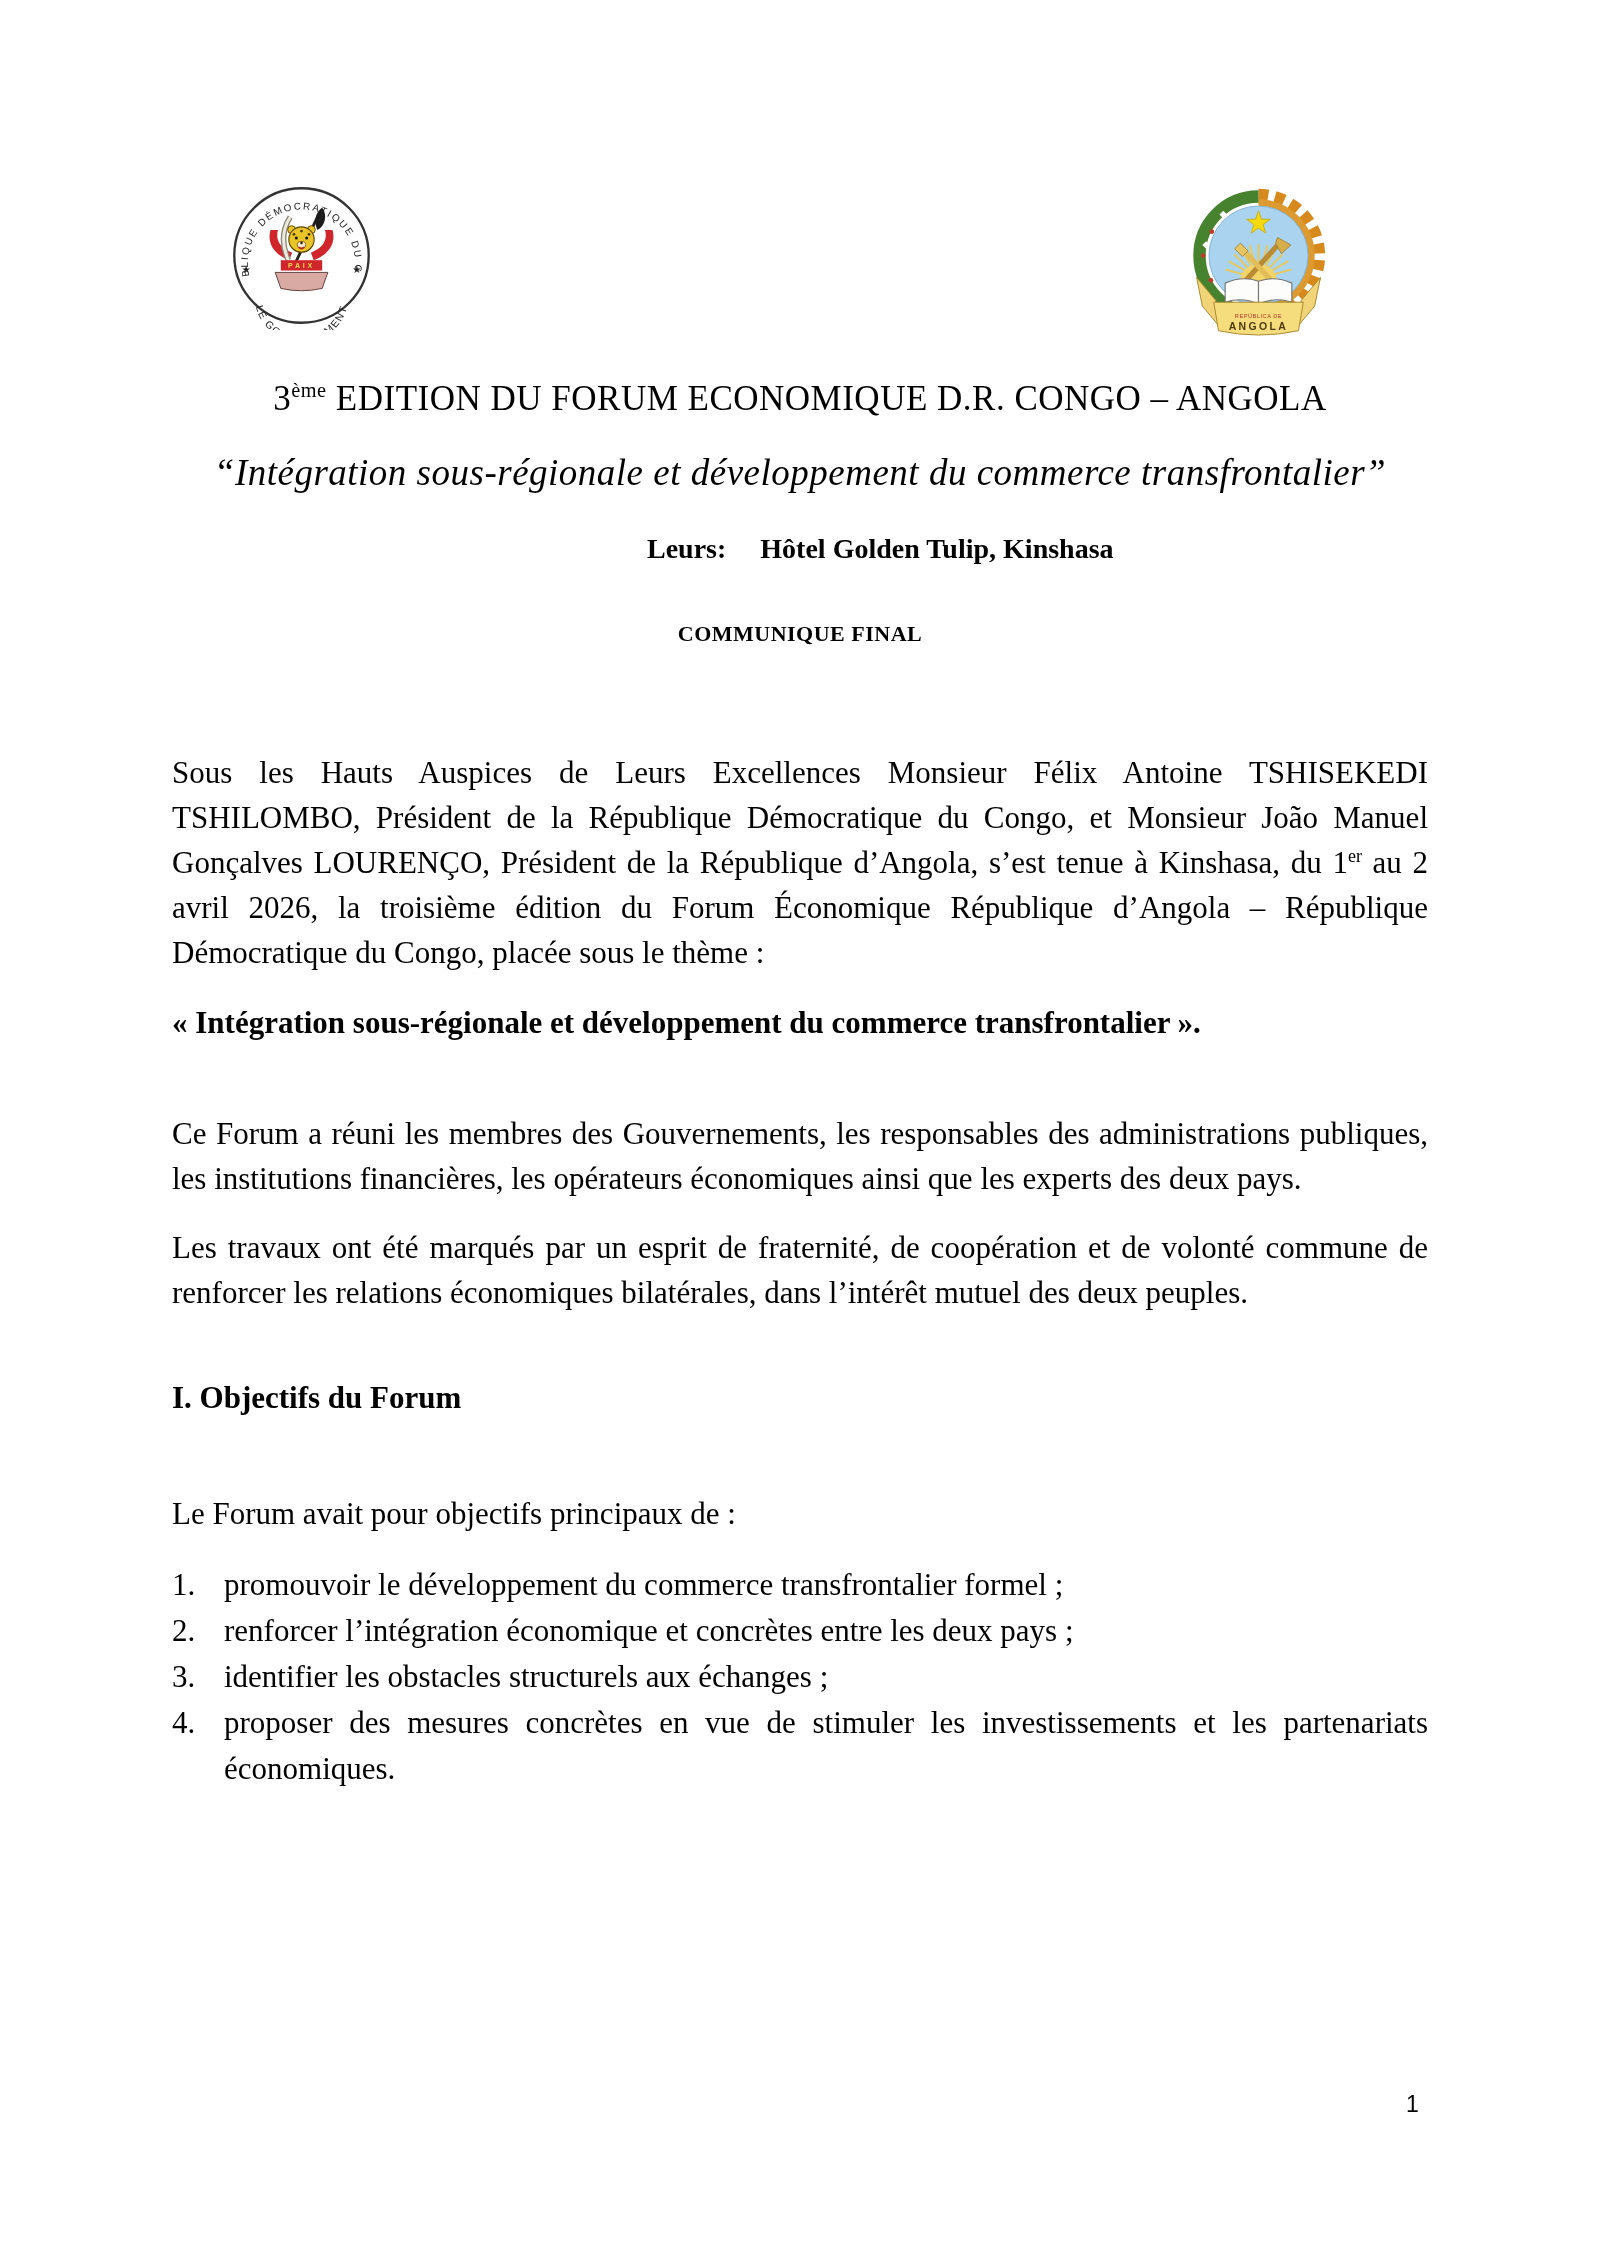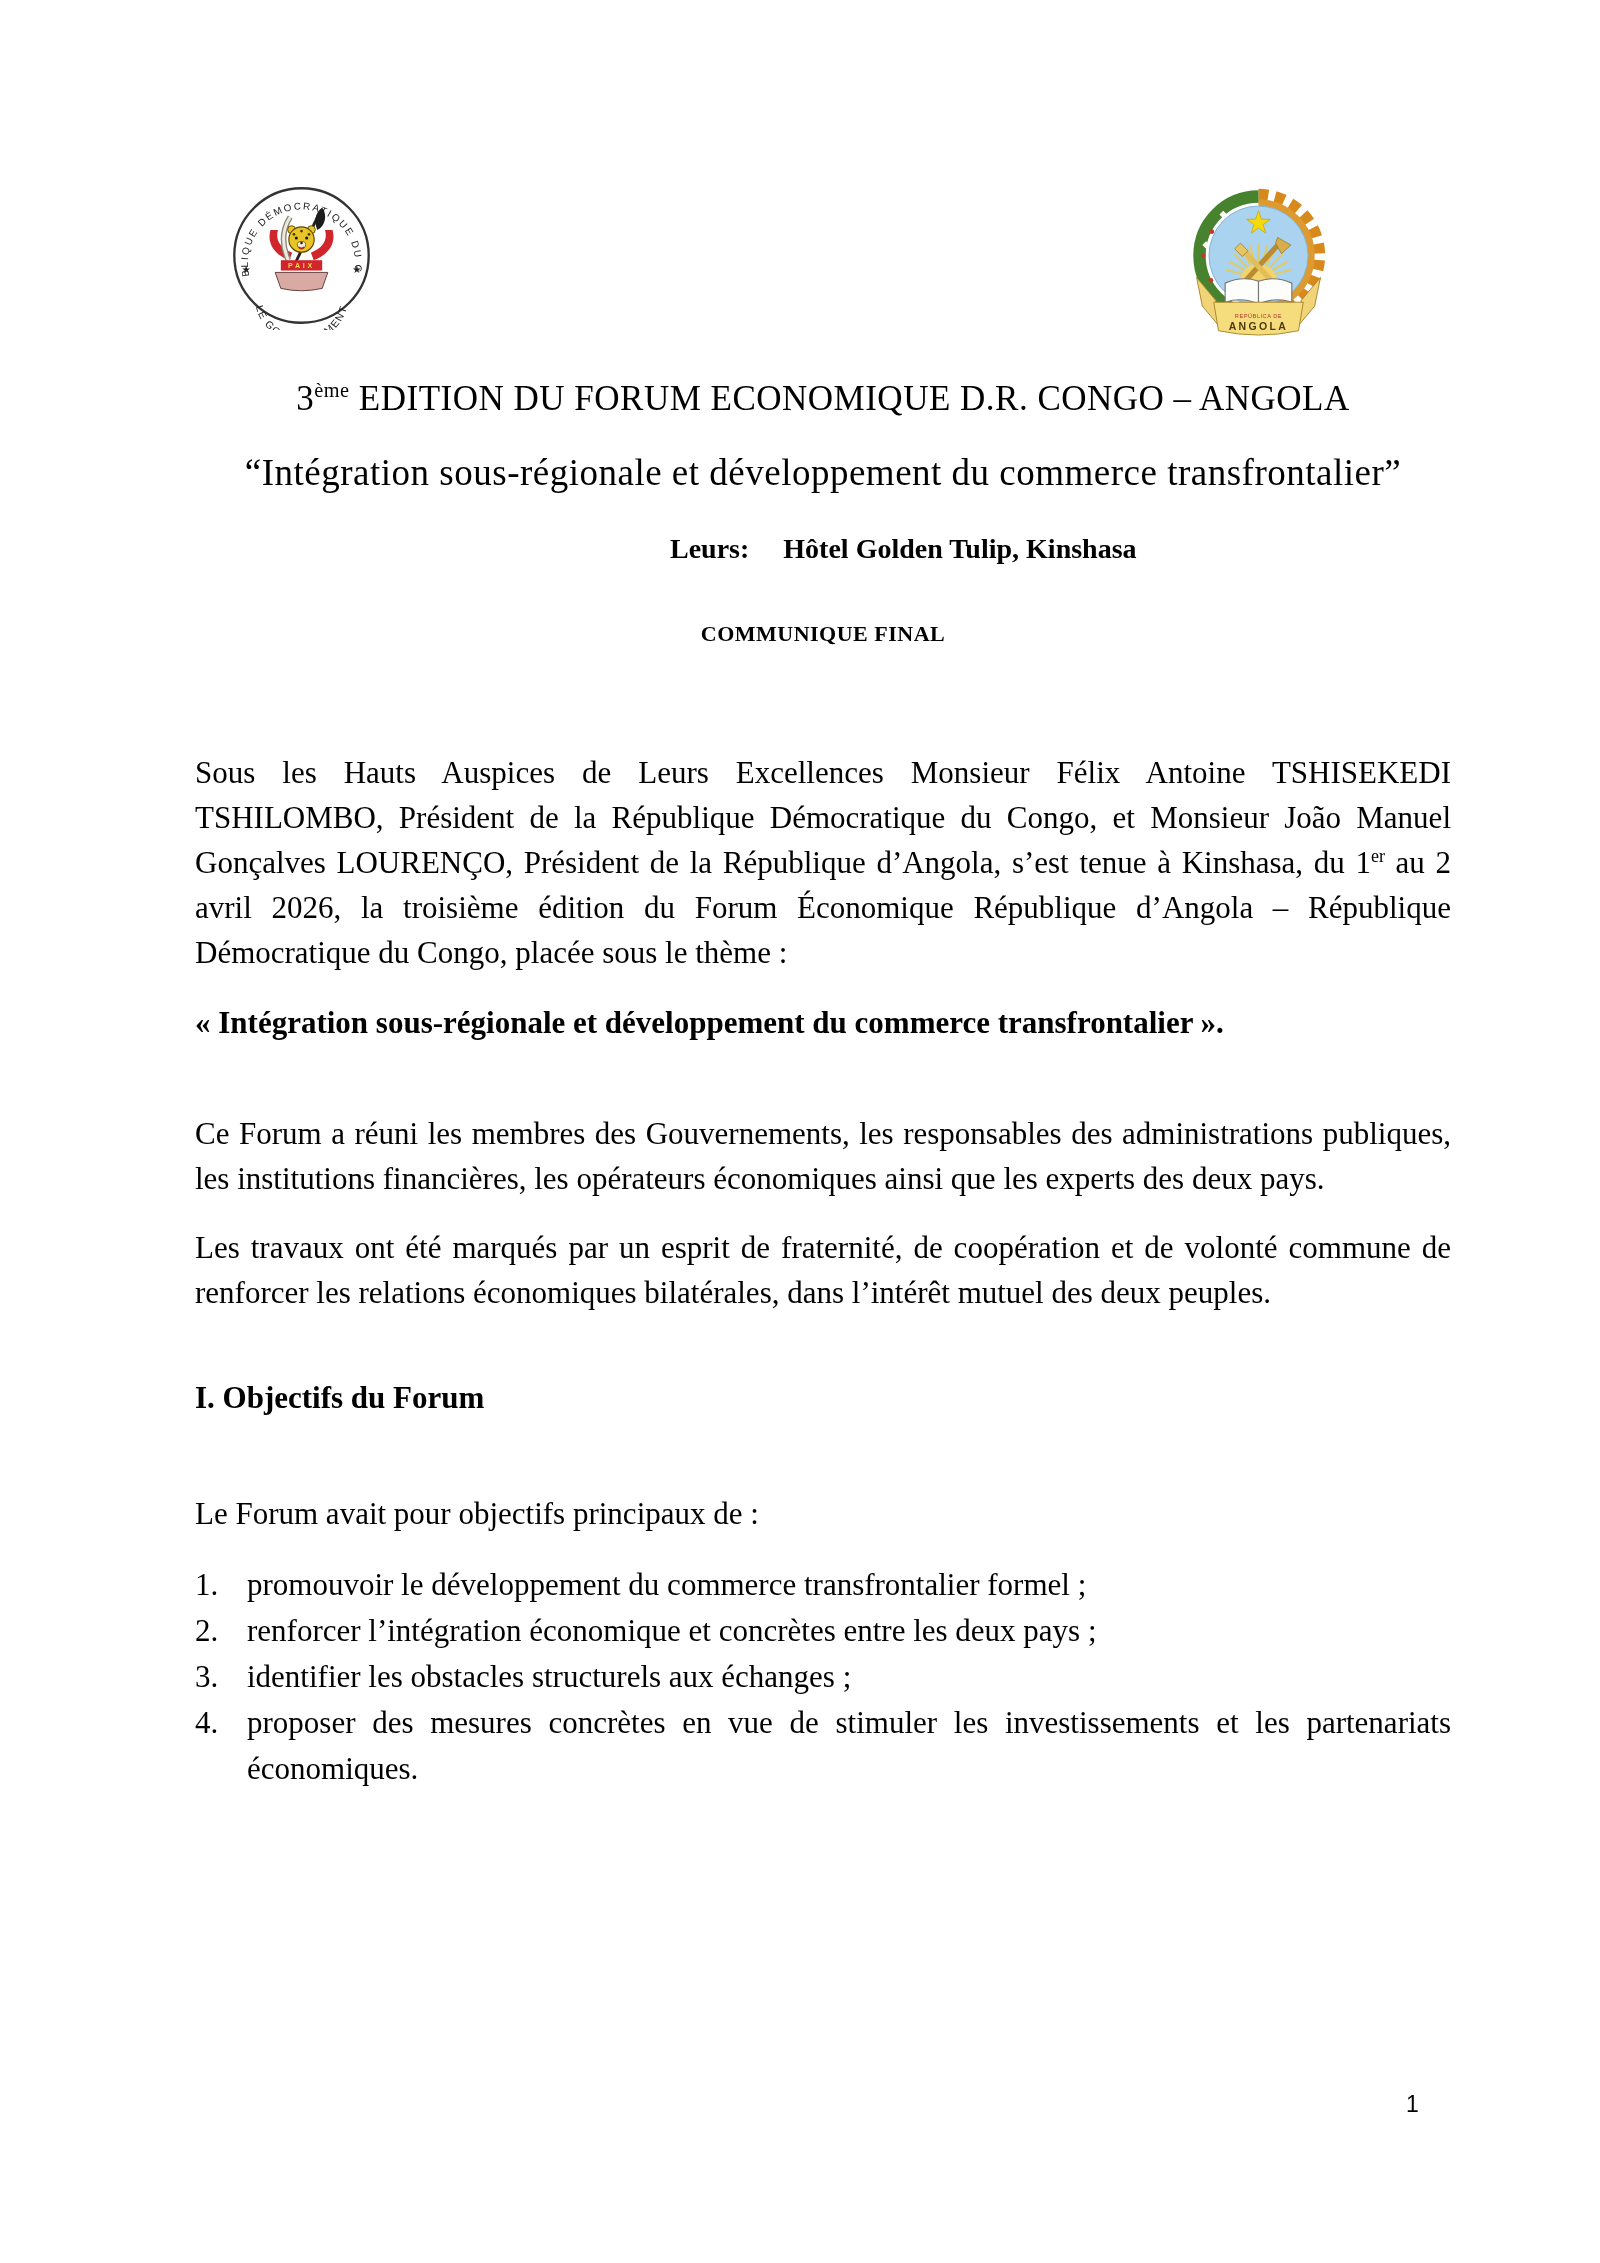--- a/index.html
+++ b/index.html
@@ -4,34 +4,35 @@
 <style>
   html,body { margin:0; padding:0; background:#ffffff; }
   .page {
     position:relative;
     width:1600px; height:2263px;
     background:#ffffff;
     color:#000;
     font-family:"Liberation Serif","DejaVu Serif",serif;
     overflow:hidden;
   }
-  .content { position:absolute; left:172px; top:0; width:1256px;margin-left:23px; }
+  .content { position:absolute; left:172px; top:0; width:1256px; }
 
   .main-title {
     margin:376px 0 0 0;
     text-align:center;
     font-size:35px; line-height:46px;
     font-weight:normal; letter-spacing:.5px;
     white-space:nowrap;
   }
   sup.ord { font-size:.58em; vertical-align:super; line-height:0; }
 
   .subtitle {
     margin:26px 0 0 0;
     text-align:center;
+    font-style:italic;
     font-size:37px; line-height:50px;
     letter-spacing:.5px;
     white-space:nowrap;
   }
 
   .lieu-line {
     margin:32px 0 0 0;
     padding-left:475px;
     font-weight:bold;
     font-size:28px; line-height:38px;

